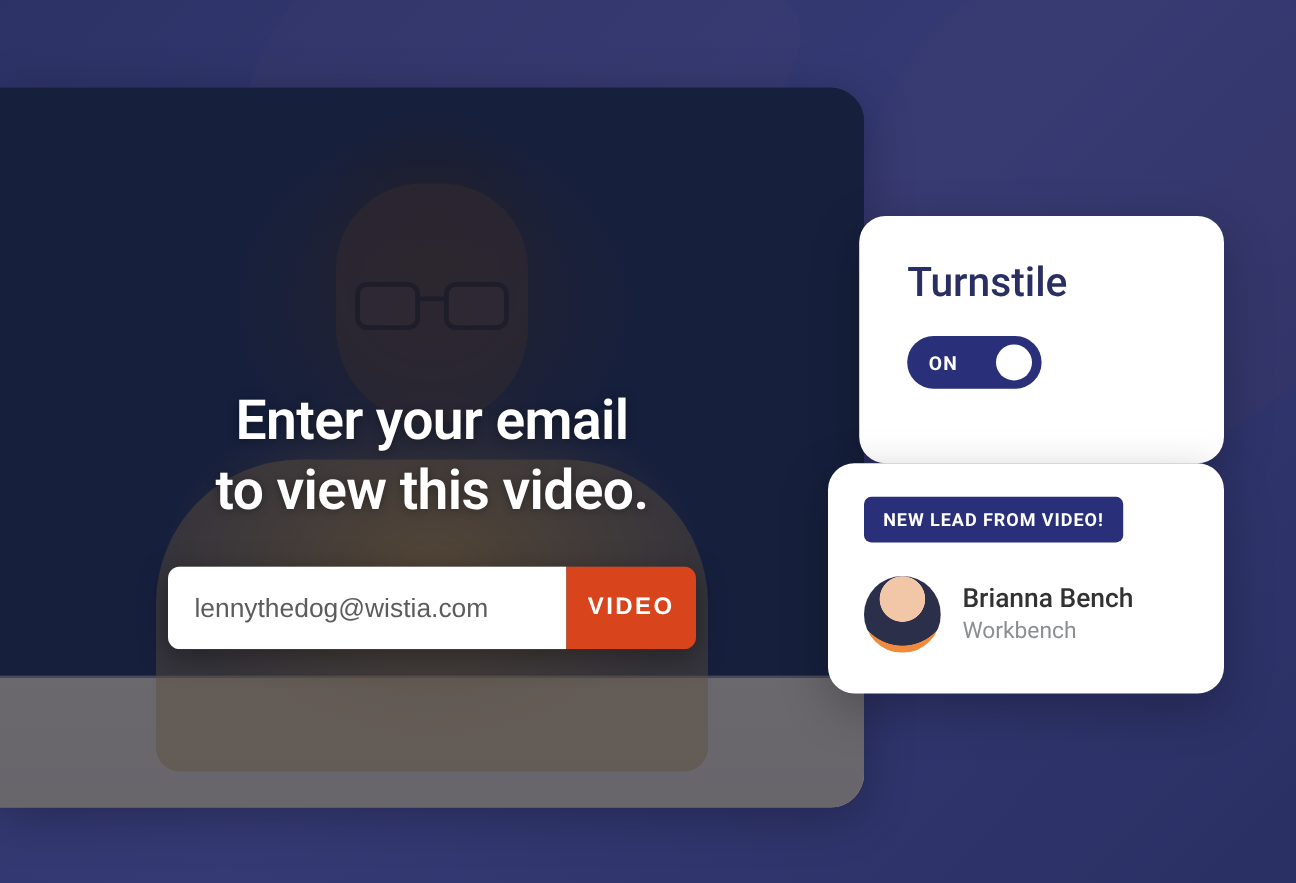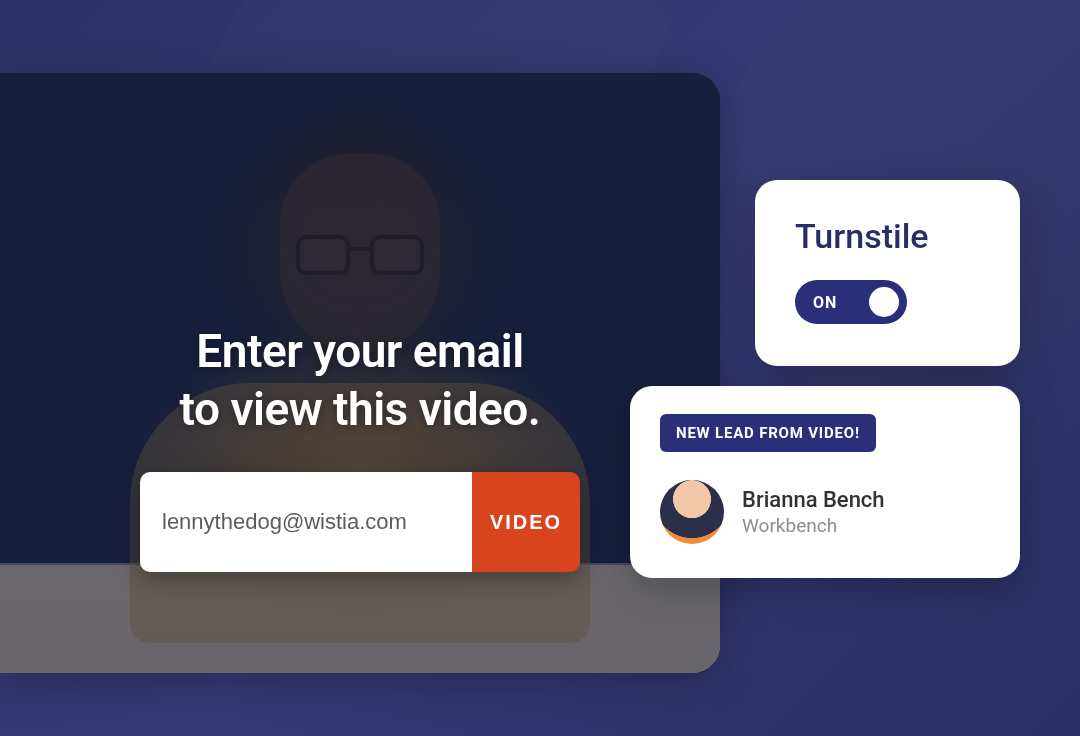--- a/index.html
+++ b/index.html
@@ -98,21 +98,21 @@
     font-weight: 600;
     line-height: 1.25;
     text-align: center;
     letter-spacing: -0.5px;
     text-shadow: 0 1px 8px rgba(0,0,0,0.35);
   }
   .email-row {
     margin-top: 34px;
     display: flex;
     width: 440px;
-    height: 100px;
+    height: 69px;
     border-radius: 10px;
     overflow: hidden;
     box-shadow: 0 6px 24px rgba(0,0,0,0.35);
   }
   .email-input {
     flex: 1;
     border: none;
     background: #ffffff;
     font-size: 22px;
     color: #5c5c5c;
@@ -129,24 +129,24 @@
     font-weight: 700;
     letter-spacing: 2px;
     cursor: pointer;
   }
 
   
   .turnstile-card {
     position: absolute;
     right: 60px;
     top: 180px;
-    width: 265px;
+    width: 304px;
     background: #ffffff;
     border-radius: 22px;
-    padding: 36px 40px 42px 40px;
+    padding: 36px 40px 62px 40px;
     box-shadow: 0 12px 40px rgba(0,0,0,0.25);
   }
   .turnstile-title {
     font-size: 34px;
     font-weight: 500;
     color: #2a2f63;
     margin-bottom: 24px;
   }
   .toggle {
     width: 112px;
@@ -169,21 +169,21 @@
     width: 30px; height: 30px;
     background: #ffffff;
     border-radius: 50%;
     margin-left: auto;
   }
 
   .lead-card {
     position: absolute;
     right: 60px;
     top: 386px;
-    width: 390px;
+    width: 330px;
     background: #ffffff;
     border-radius: 22px;
     padding: 28px 30px 34px 30px;
     box-shadow: 0 12px 40px rgba(0,0,0,0.25);
   }
   .lead-badge {
     display: inline-block;
     background: #2a2f7a;
     color: #ffffff;
     font-size: 15px;

